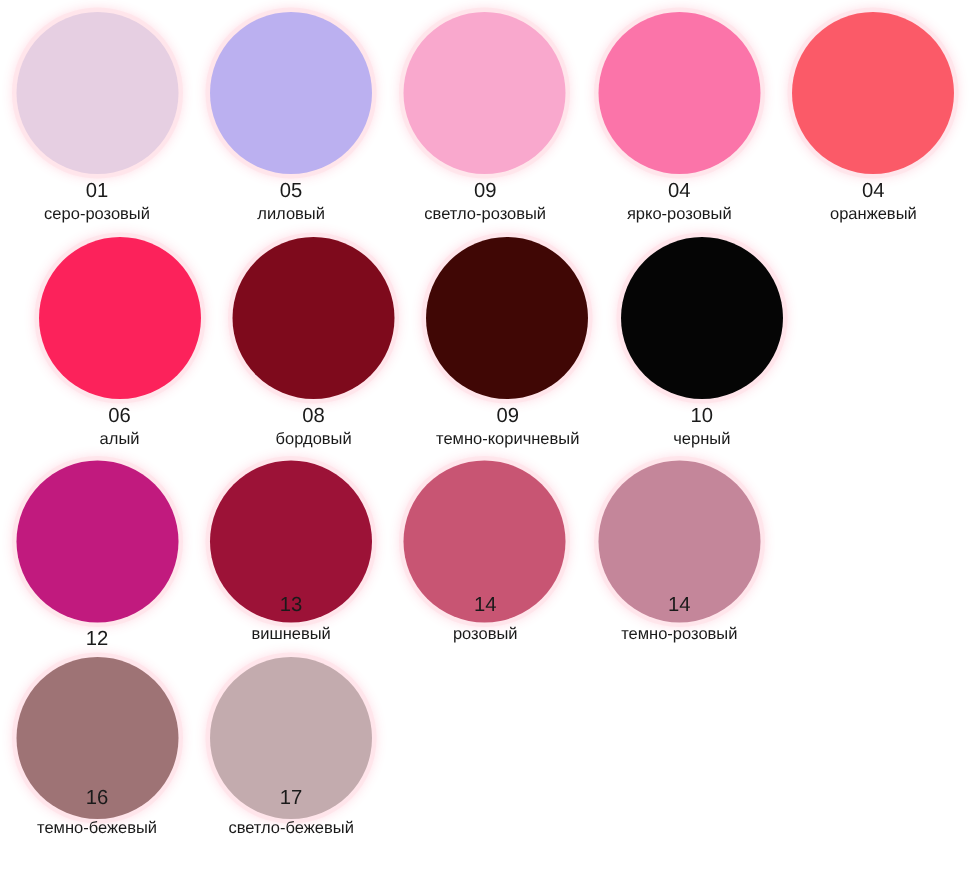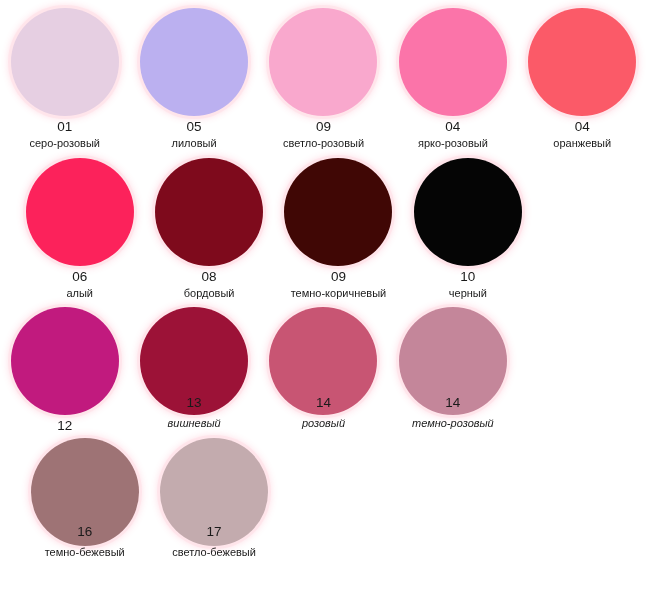--- a/index.html
+++ b/index.html
@@ -61,26 +61,26 @@
     line-height: 17px;
     text-align: center;
     white-space: nowrap;
     position: relative;
     z-index: 3;
   }
   
   .row-1 { padding-top: 8px; }
   .row-2 { margin-top: 6px; padding-left: 15px; }
   .row-3 { margin-top: 5px; }
-  .row-4 { margin-top: 4px; padding-left: 20px; }
+  .row-4 { margin-top: 4px; }
   .row-4 .swatch-number { margin-top: -22px; }
   .row-4 .swatch-label { margin-top: 4px; }
   
   .row-3 .swatch.raise .swatch-number { margin-top: -20px; }
-  .row-3 .swatch.raise .swatch-label { margin-top: 4px; font-style: italic; }
+  .row-3 .swatch.raise .swatch-label { margin-top: 4px; }
 </style>
 </head>
 <body>
 
 <div class="palette">
 
   <div class="swatch-row row-1">
     <div class="swatch">
       <div class="disc-wrap">
         <div class="disc" style="background-color:#e6cfe2;"></div>

